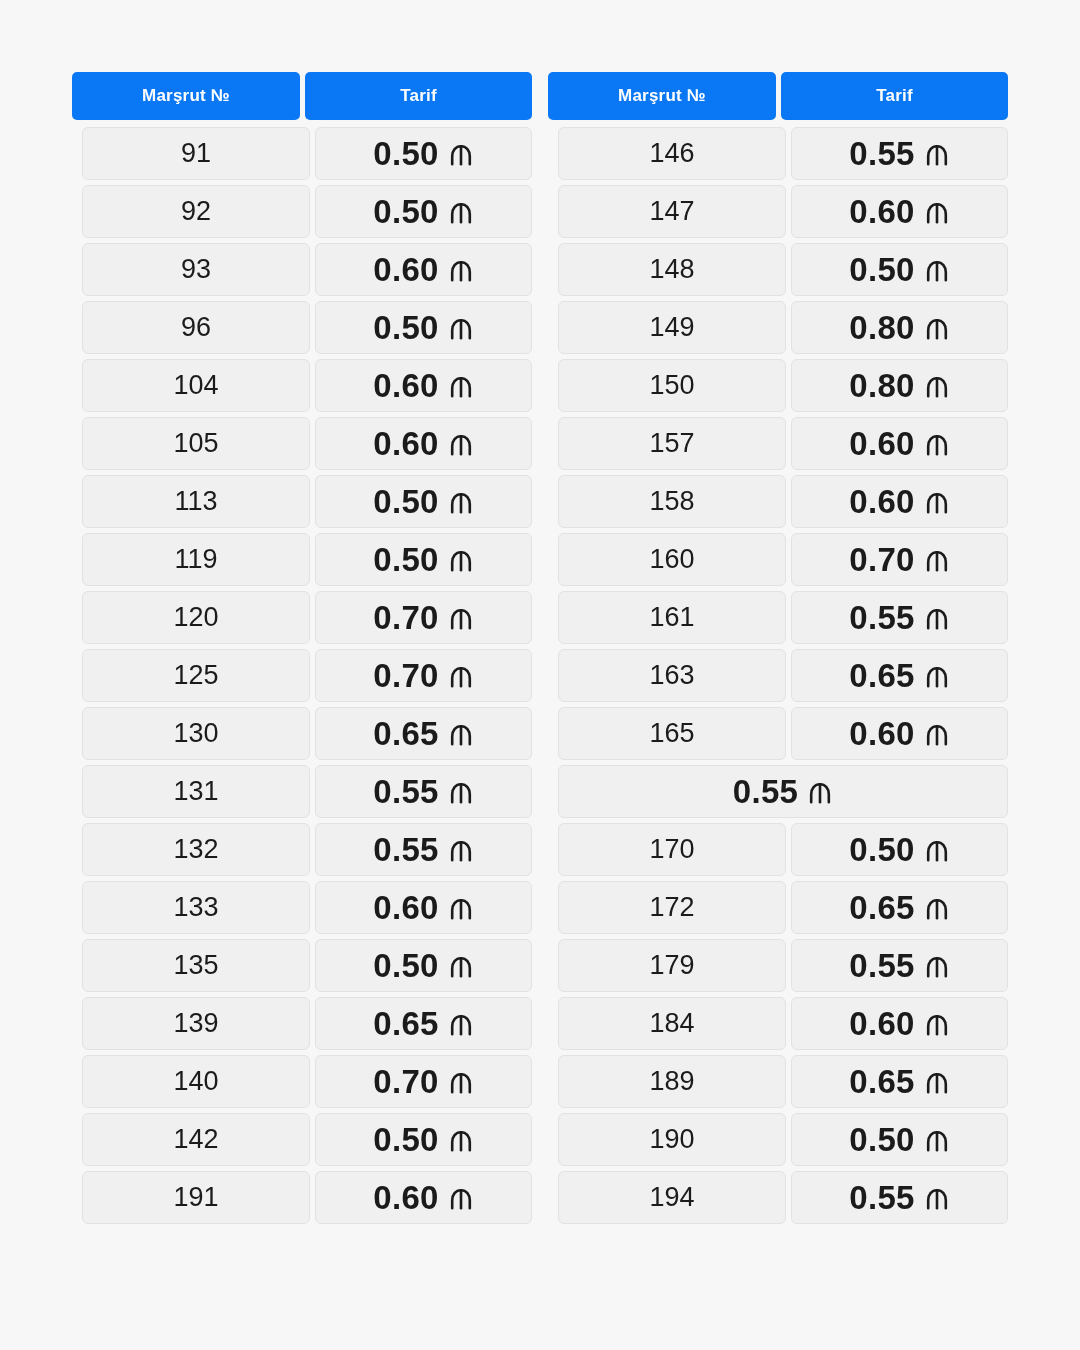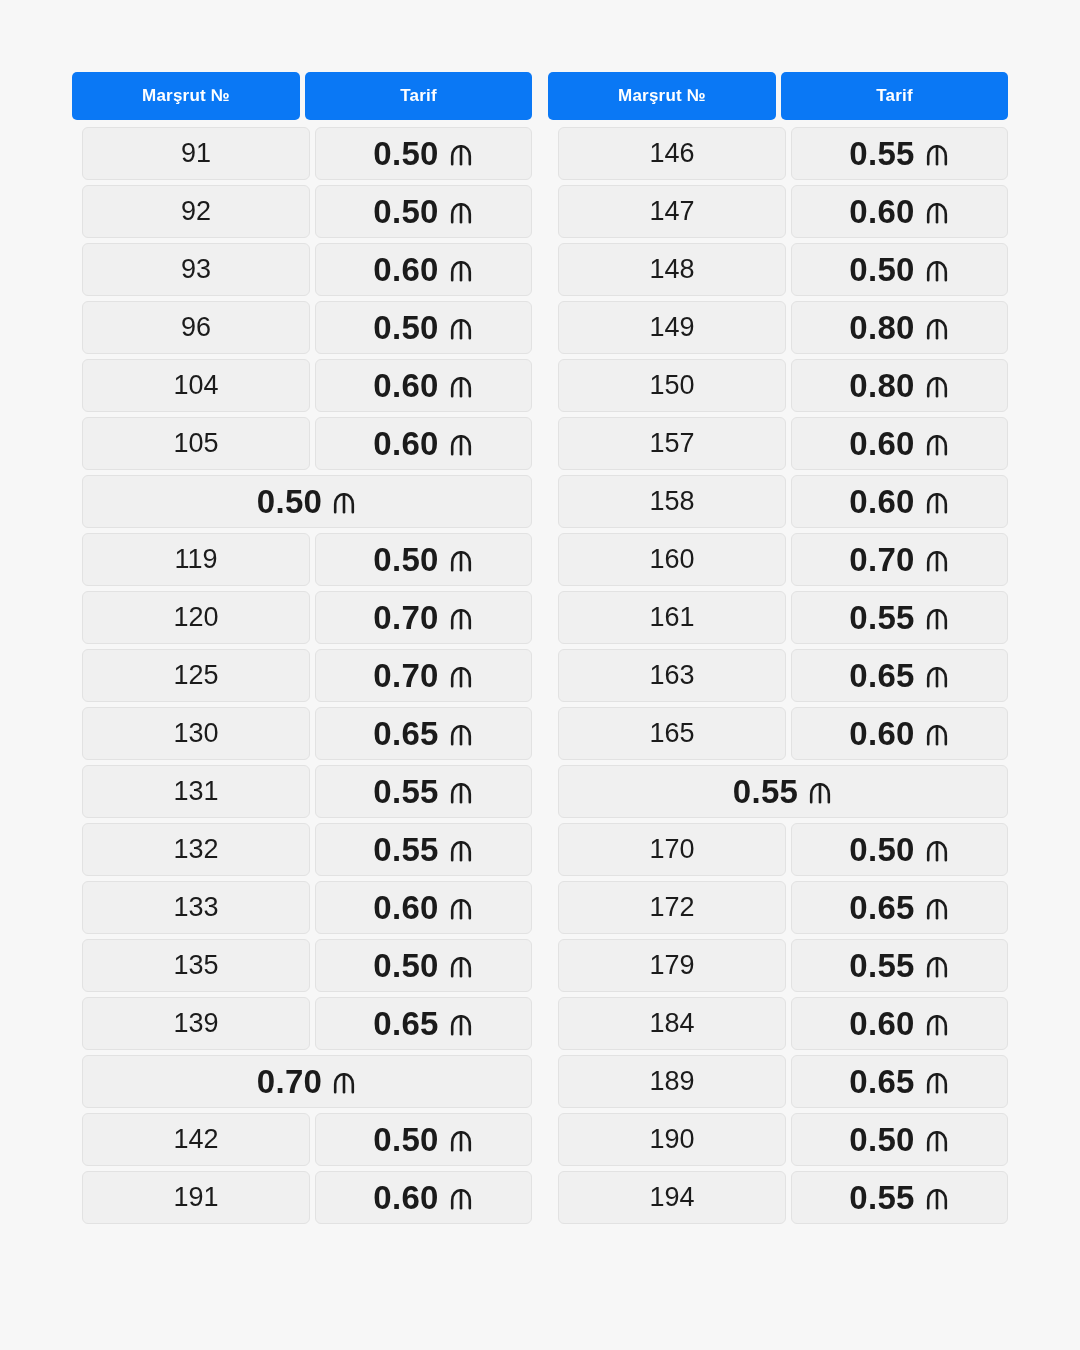--- a/index.html
+++ b/index.html
@@ -170,20 +170,21 @@
             <span class="manat">
               <svg viewBox="0 0 26 26" width="26" height="26" aria-hidden="true">
                 <path d="M13 4.2 C7.6 4.2 4.2 8.6 4.2 14.2 L4.2 22.2" fill="none" stroke="#1b1b1b" stroke-width="2.6" stroke-linecap="round"></path>
                 <path d="M13 4.2 C18.4 4.2 21.8 8.6 21.8 14.2 L21.8 22.2" fill="none" stroke="#1b1b1b" stroke-width="2.6" stroke-linecap="round"></path>
                 <path d="M13 4.2 L13 22.2" fill="none" stroke="#1b1b1b" stroke-width="2.6" stroke-linecap="round"></path>
               </svg>
             </span>
           </div>
         </div>
         <div class="data-row">
+          <div class="cell route">113</div>
           <div class="cell fare">
             <span class="fare-value">0.50</span>
             <span class="manat">
               <svg viewBox="0 0 26 26" width="26" height="26" aria-hidden="true">
                 <path d="M13 4.2 C7.6 4.2 4.2 8.6 4.2 14.2 L4.2 22.2" fill="none" stroke="#1b1b1b" stroke-width="2.6" stroke-linecap="round"></path>
                 <path d="M13 4.2 C18.4 4.2 21.8 8.6 21.8 14.2 L21.8 22.2" fill="none" stroke="#1b1b1b" stroke-width="2.6" stroke-linecap="round"></path>
                 <path d="M13 4.2 L13 22.2" fill="none" stroke="#1b1b1b" stroke-width="2.6" stroke-linecap="round"></path>
               </svg>
             </span>
           </div>
@@ -299,20 +300,21 @@
             <span class="manat">
               <svg viewBox="0 0 26 26" width="26" height="26" aria-hidden="true">
                 <path d="M13 4.2 C7.6 4.2 4.2 8.6 4.2 14.2 L4.2 22.2" fill="none" stroke="#1b1b1b" stroke-width="2.6" stroke-linecap="round"></path>
                 <path d="M13 4.2 C18.4 4.2 21.8 8.6 21.8 14.2 L21.8 22.2" fill="none" stroke="#1b1b1b" stroke-width="2.6" stroke-linecap="round"></path>
                 <path d="M13 4.2 L13 22.2" fill="none" stroke="#1b1b1b" stroke-width="2.6" stroke-linecap="round"></path>
               </svg>
             </span>
           </div>
         </div>
         <div class="data-row">
+          <div class="cell route">140</div>
           <div class="cell fare">
             <span class="fare-value">0.70</span>
             <span class="manat">
               <svg viewBox="0 0 26 26" width="26" height="26" aria-hidden="true">
                 <path d="M13 4.2 C7.6 4.2 4.2 8.6 4.2 14.2 L4.2 22.2" fill="none" stroke="#1b1b1b" stroke-width="2.6" stroke-linecap="round"></path>
                 <path d="M13 4.2 C18.4 4.2 21.8 8.6 21.8 14.2 L21.8 22.2" fill="none" stroke="#1b1b1b" stroke-width="2.6" stroke-linecap="round"></path>
                 <path d="M13 4.2 L13 22.2" fill="none" stroke="#1b1b1b" stroke-width="2.6" stroke-linecap="round"></path>
               </svg>
             </span>
           </div>

